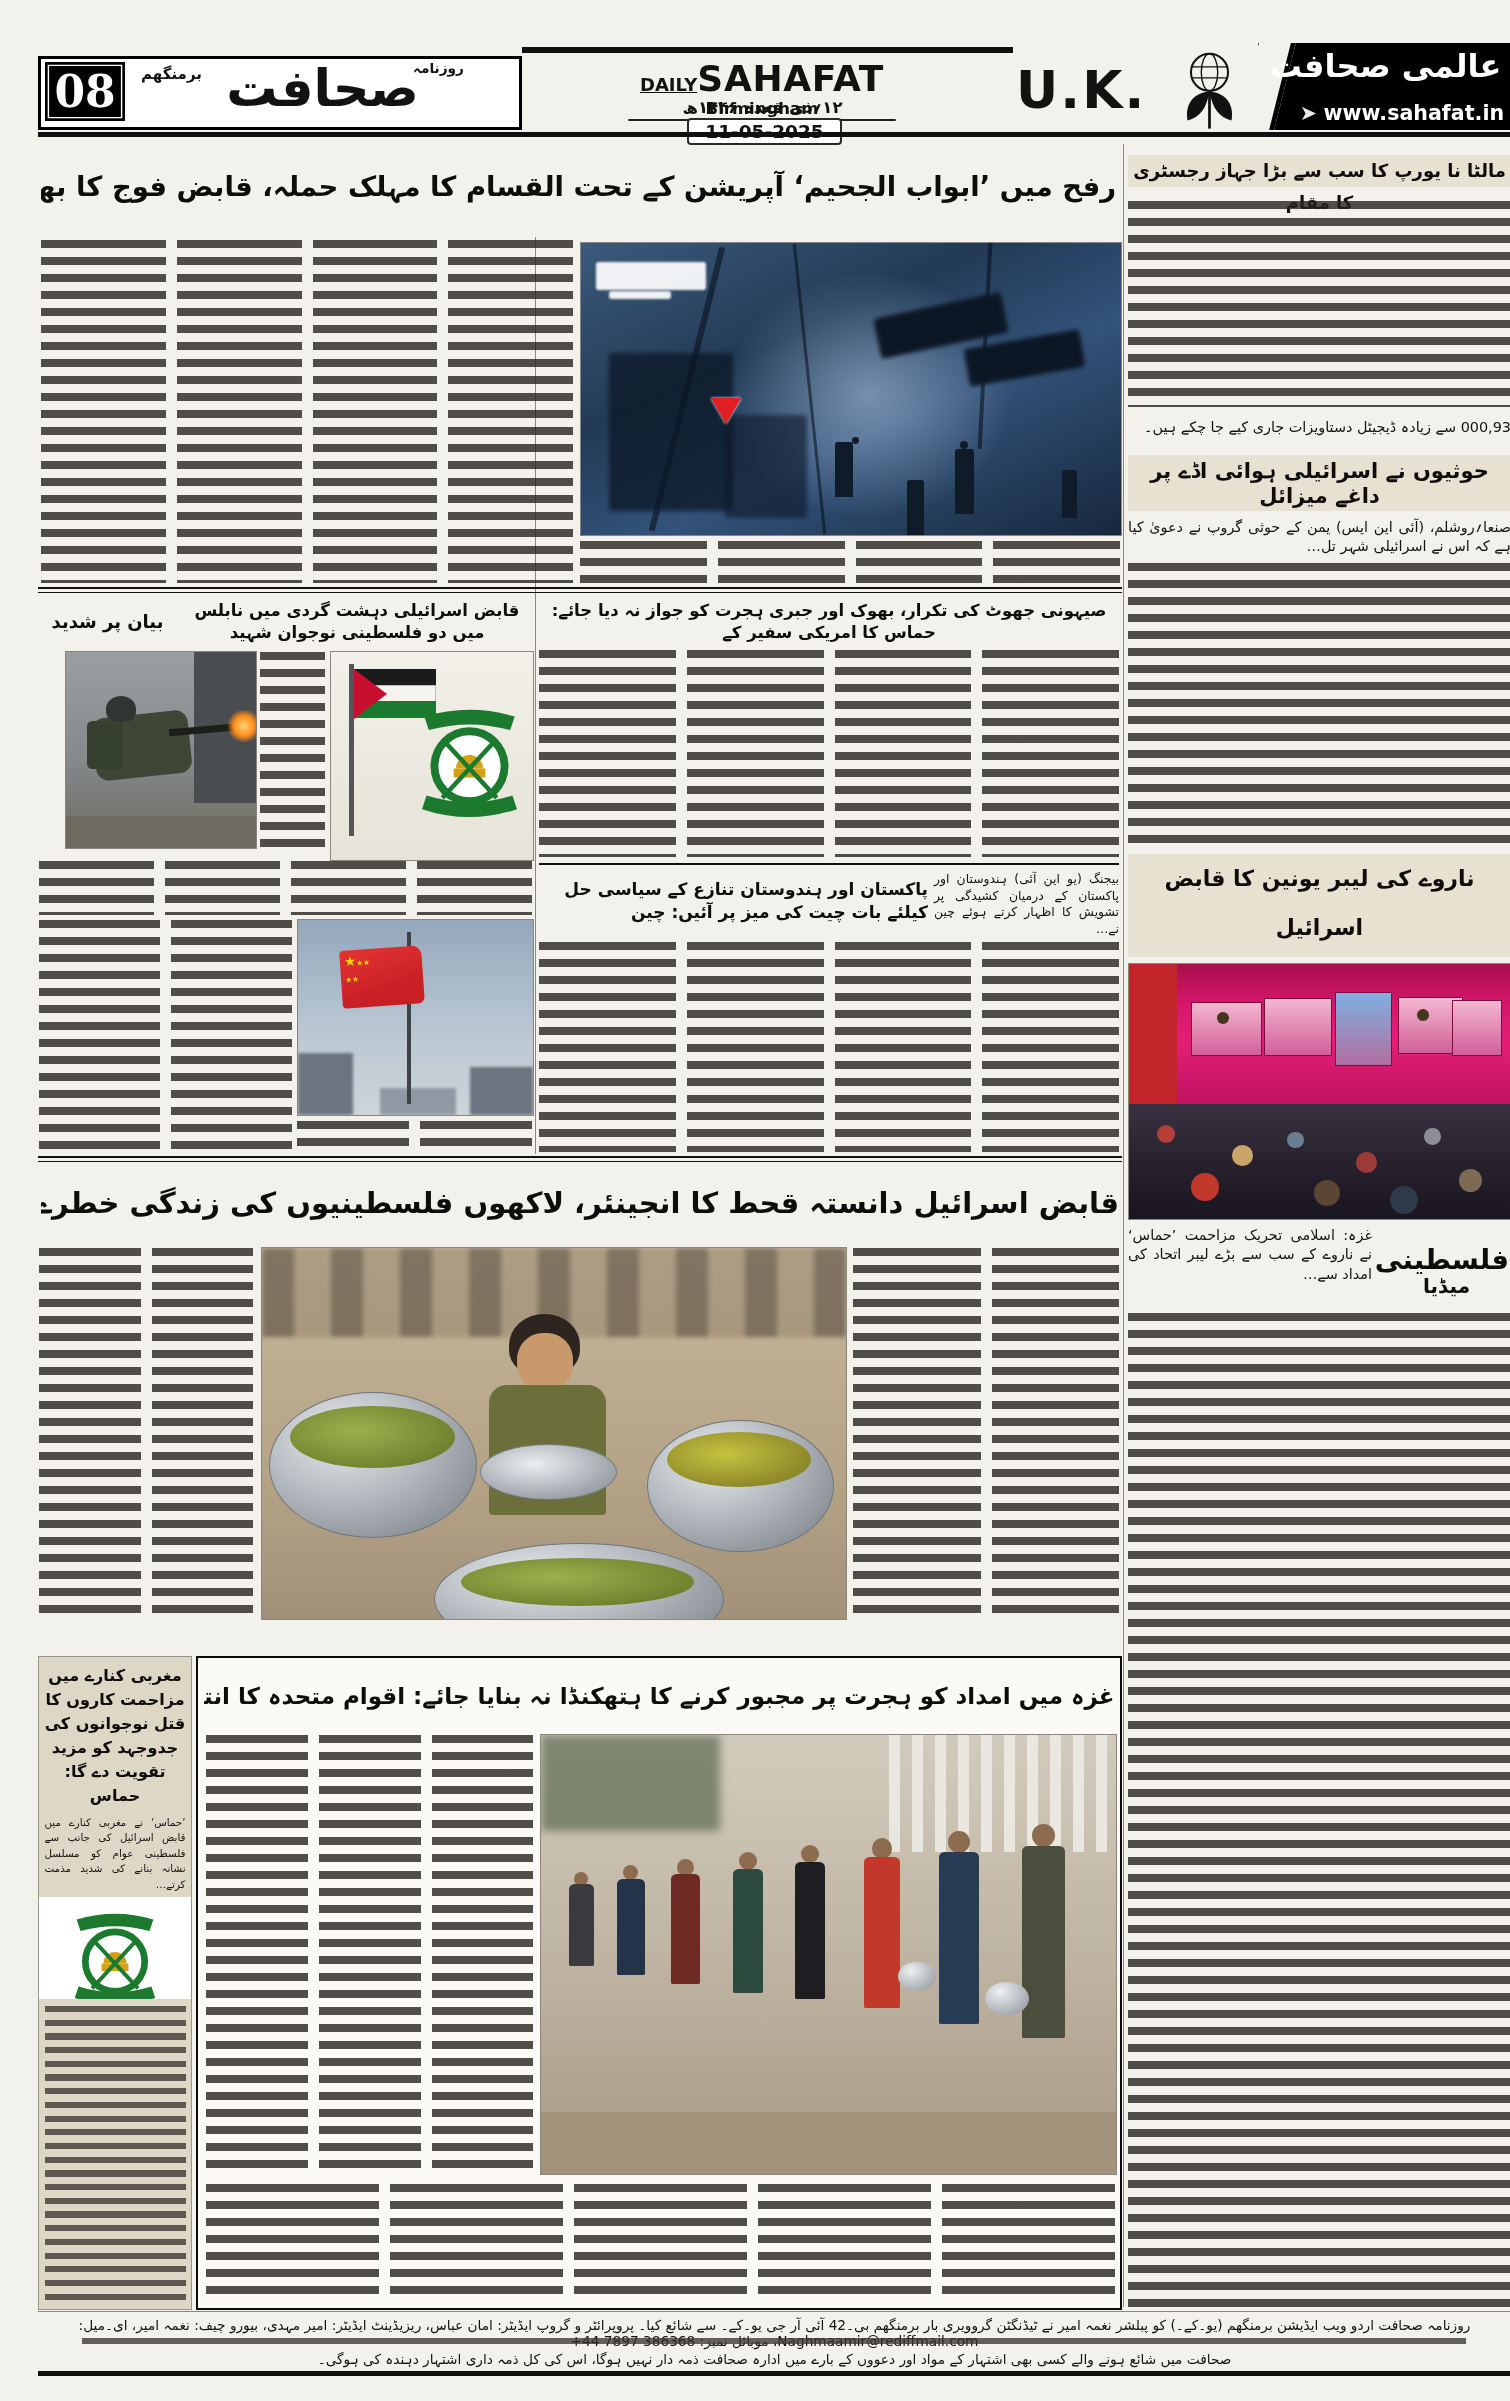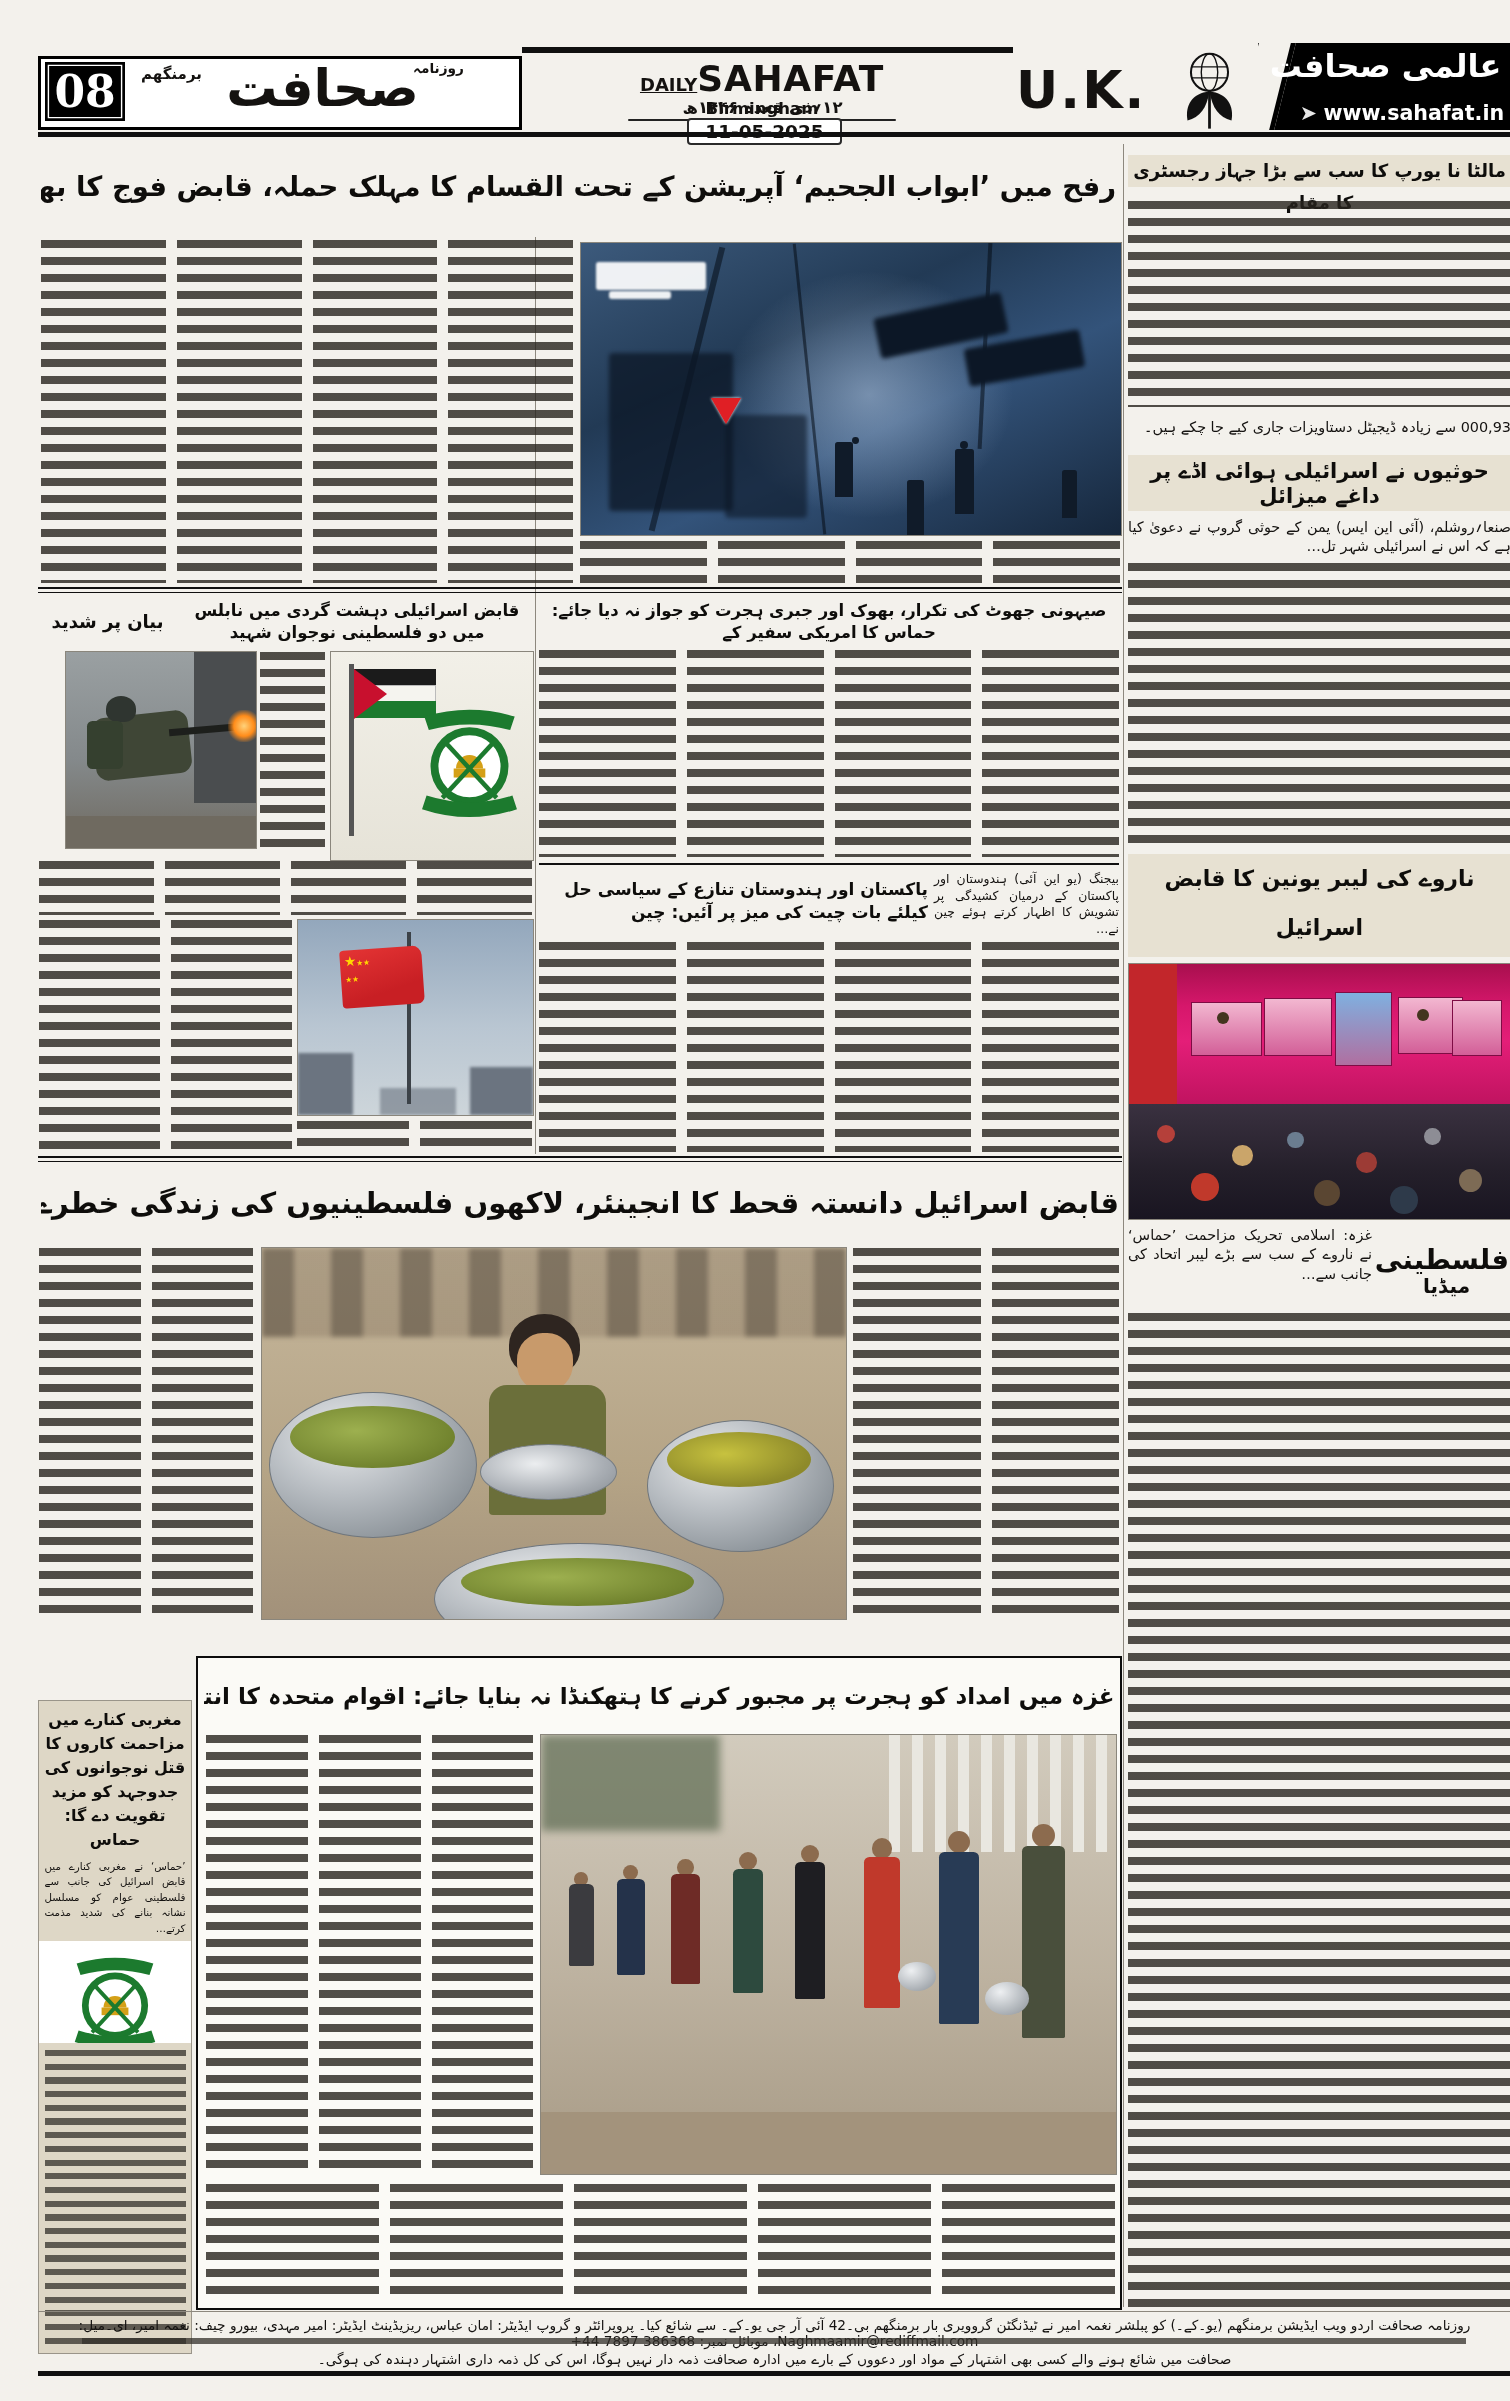--- a/index.html
+++ b/index.html
@@ -164,21 +164,21 @@
       <div class="dot" style="left:103px;top:41px;width:20.6px;height:20.6px;background:#caa56a;"></div>
       <div class="dot" style="left:158px;top:27.5px;width:16.5px;height:16.5px;background:#6b7d90;"></div>
       <div class="dot" style="left:227px;top:48px;width:20.6px;height:20.6px;background:#9c3b35;"></div>
       <div class="dot" style="left:295px;top:24px;width:16.5px;height:16.5px;background:#8d8d95;"></div>
       <div class="dot" style="left:62px;top:69px;width:27.5px;height:27.5px;background:#c0392b;"></div>
       <div class="dot" style="left:185px;top:76px;width:26px;height:26px;background:#5a4632;"></div>
       <div class="dot" style="left:261px;top:82px;width:27.5px;height:27.5px;background:#2e3a4a;"></div>
       <div class="dot" style="left:330px;top:65px;width:23px;height:23px;background:#7d6b55;"></div>
     </div>
   </div>
-  <div class="abs rtl smalltxt" style="left:1128px;top:1226px;width:244px;height:80px;">غزہ: اسلامی تحریک مزاحمت ’حماس‘ نے ناروے کے سب سے بڑے لیبر اتحاد کی جانب سے…</div>
+  <div class="abs rtl smalltxt" style="left:1128px;top:1226px;width:244px;height:80px;">غزہ: اسلامی تحریک مزاحمت ’حماس‘ نے ناروے کے سب سے بڑے لیبر اتحاد کی امداد سے…</div>
   <div class="abs gk" style="left:1128px;top:1313px;width:383px;height:994px;"></div>
 
   <div class="abs rule" style="left:38px;top:587px;width:1084px;height:2.1px;"></div>
   <div class="abs rule" style="left:38px;top:592px;width:1084px;height:1.4px;"></div>
 
   <div class="abs hl rtl" style="left:539px;top:600px;width:580px;height:44px;font-size:16.5px;line-height:22px;">صیہونی جھوٹ کی تکرار، بھوک اور جبری ہجرت کو جواز نہ دیا جائے: حماس کا امریکی سفیر کے</div>
   <div class="abs hl rtl" style="left:180px;top:600px;width:354px;height:44px;font-size:16.5px;line-height:22px;">قابض اسرائیلی دہشت گردی میں نابلس میں دو فلسطینی نوجوان شہید</div>
   <div class="abs hl rtl" style="left:39px;top:600px;width:137px;height:44px;font-size:18px;line-height:44px;">بیان پر شدید ردعمل</div>
 
   <div class="abs photo soldier-bg" style="left:65px;top:651px;width:190px;height:196px;">
@@ -327,21 +327,21 @@
       </div>
     <div class="cols" style="position:absolute;left:8.2px;top:526px;width:909px;height:115px;">
         <i></i>
         <i></i>
         <i></i>
         <i></i>
         <i></i>
       </div>
   </div>
 
-  <div class="abs" style="left:38px;top:1656px;width:154px;height:654px;background:#fff;border:0.7px solid #9a958a;box-sizing:border-box;margin-top:44px;">
+  <div class="abs" style="left:38px;top:1656px;width:154px;height:654px;background:#fff;border:0.7px solid #9a958a;box-sizing:border-box;">
     <div style="background:#ded7c6;padding:6.9px 5.5px 5.5px;">
       <div class="hl rtl" style="font-size:16px;line-height:1.5;">مغربی کنارے میں مزاحمت کاروں کا قتل نوجوانوں کی جدوجہد کو مزید تقویت دے گا: حماس</div>
       <div class="rtl" style="font-size:10.3px;line-height:1.5;text-align:justify;margin-top:6.9px;">’حماس‘ نے مغربی کنارے میں قابض اسرائیل کی جانب سے فلسطینی عوام کو مسلسل نشانہ بنانے کی شدید مذمت کرتے…</div>
     </div>
     <div style="text-align:center;padding-top:8.2px;">
       <svg width="96" height="115" viewBox="0 0 100 120">
         <path d="M10 14 Q50 2 90 14 L86 26 Q50 16 14 26 Z" fill="#1c7a2e"></path>
         <circle cx="50" cy="58" r="31" fill="#fff" stroke="#1c7a2e" stroke-width="7"></circle>
         <path d="M38 60 a12 12 0 0 1 24 0 Z" fill="#d4a017"></path>
         <rect x="36" y="60" width="28" height="8" fill="#d4a017"></rect>

